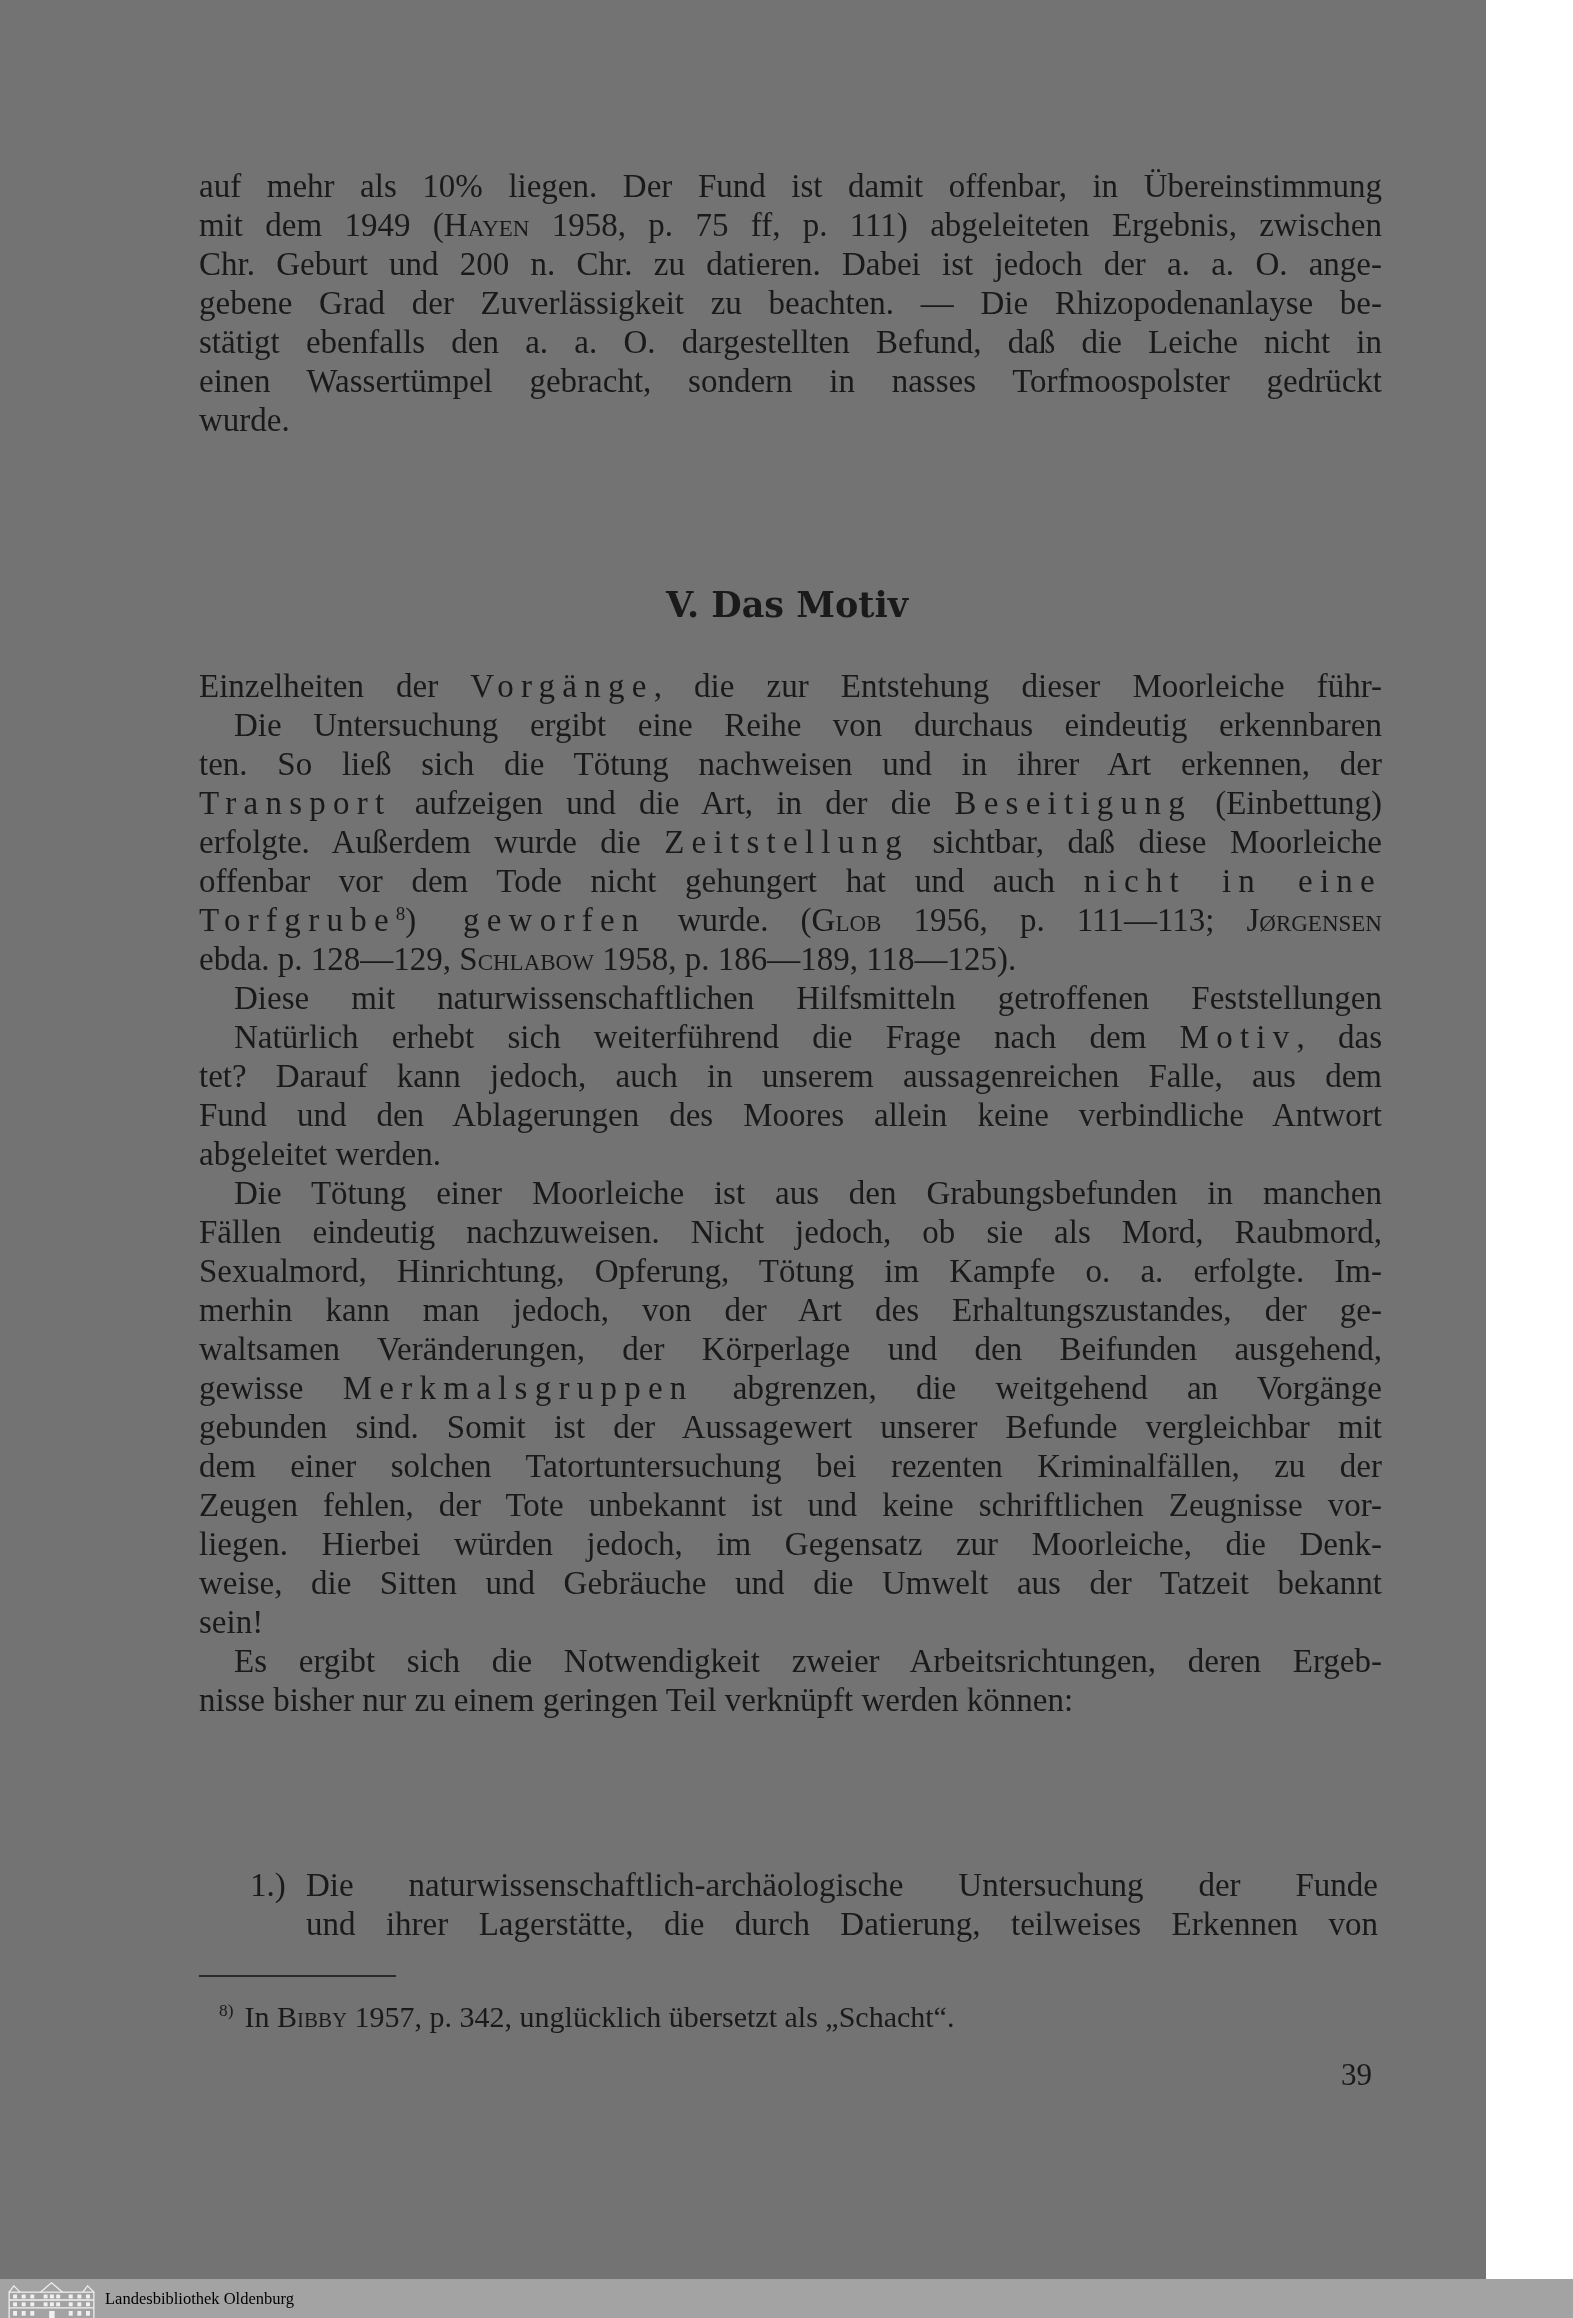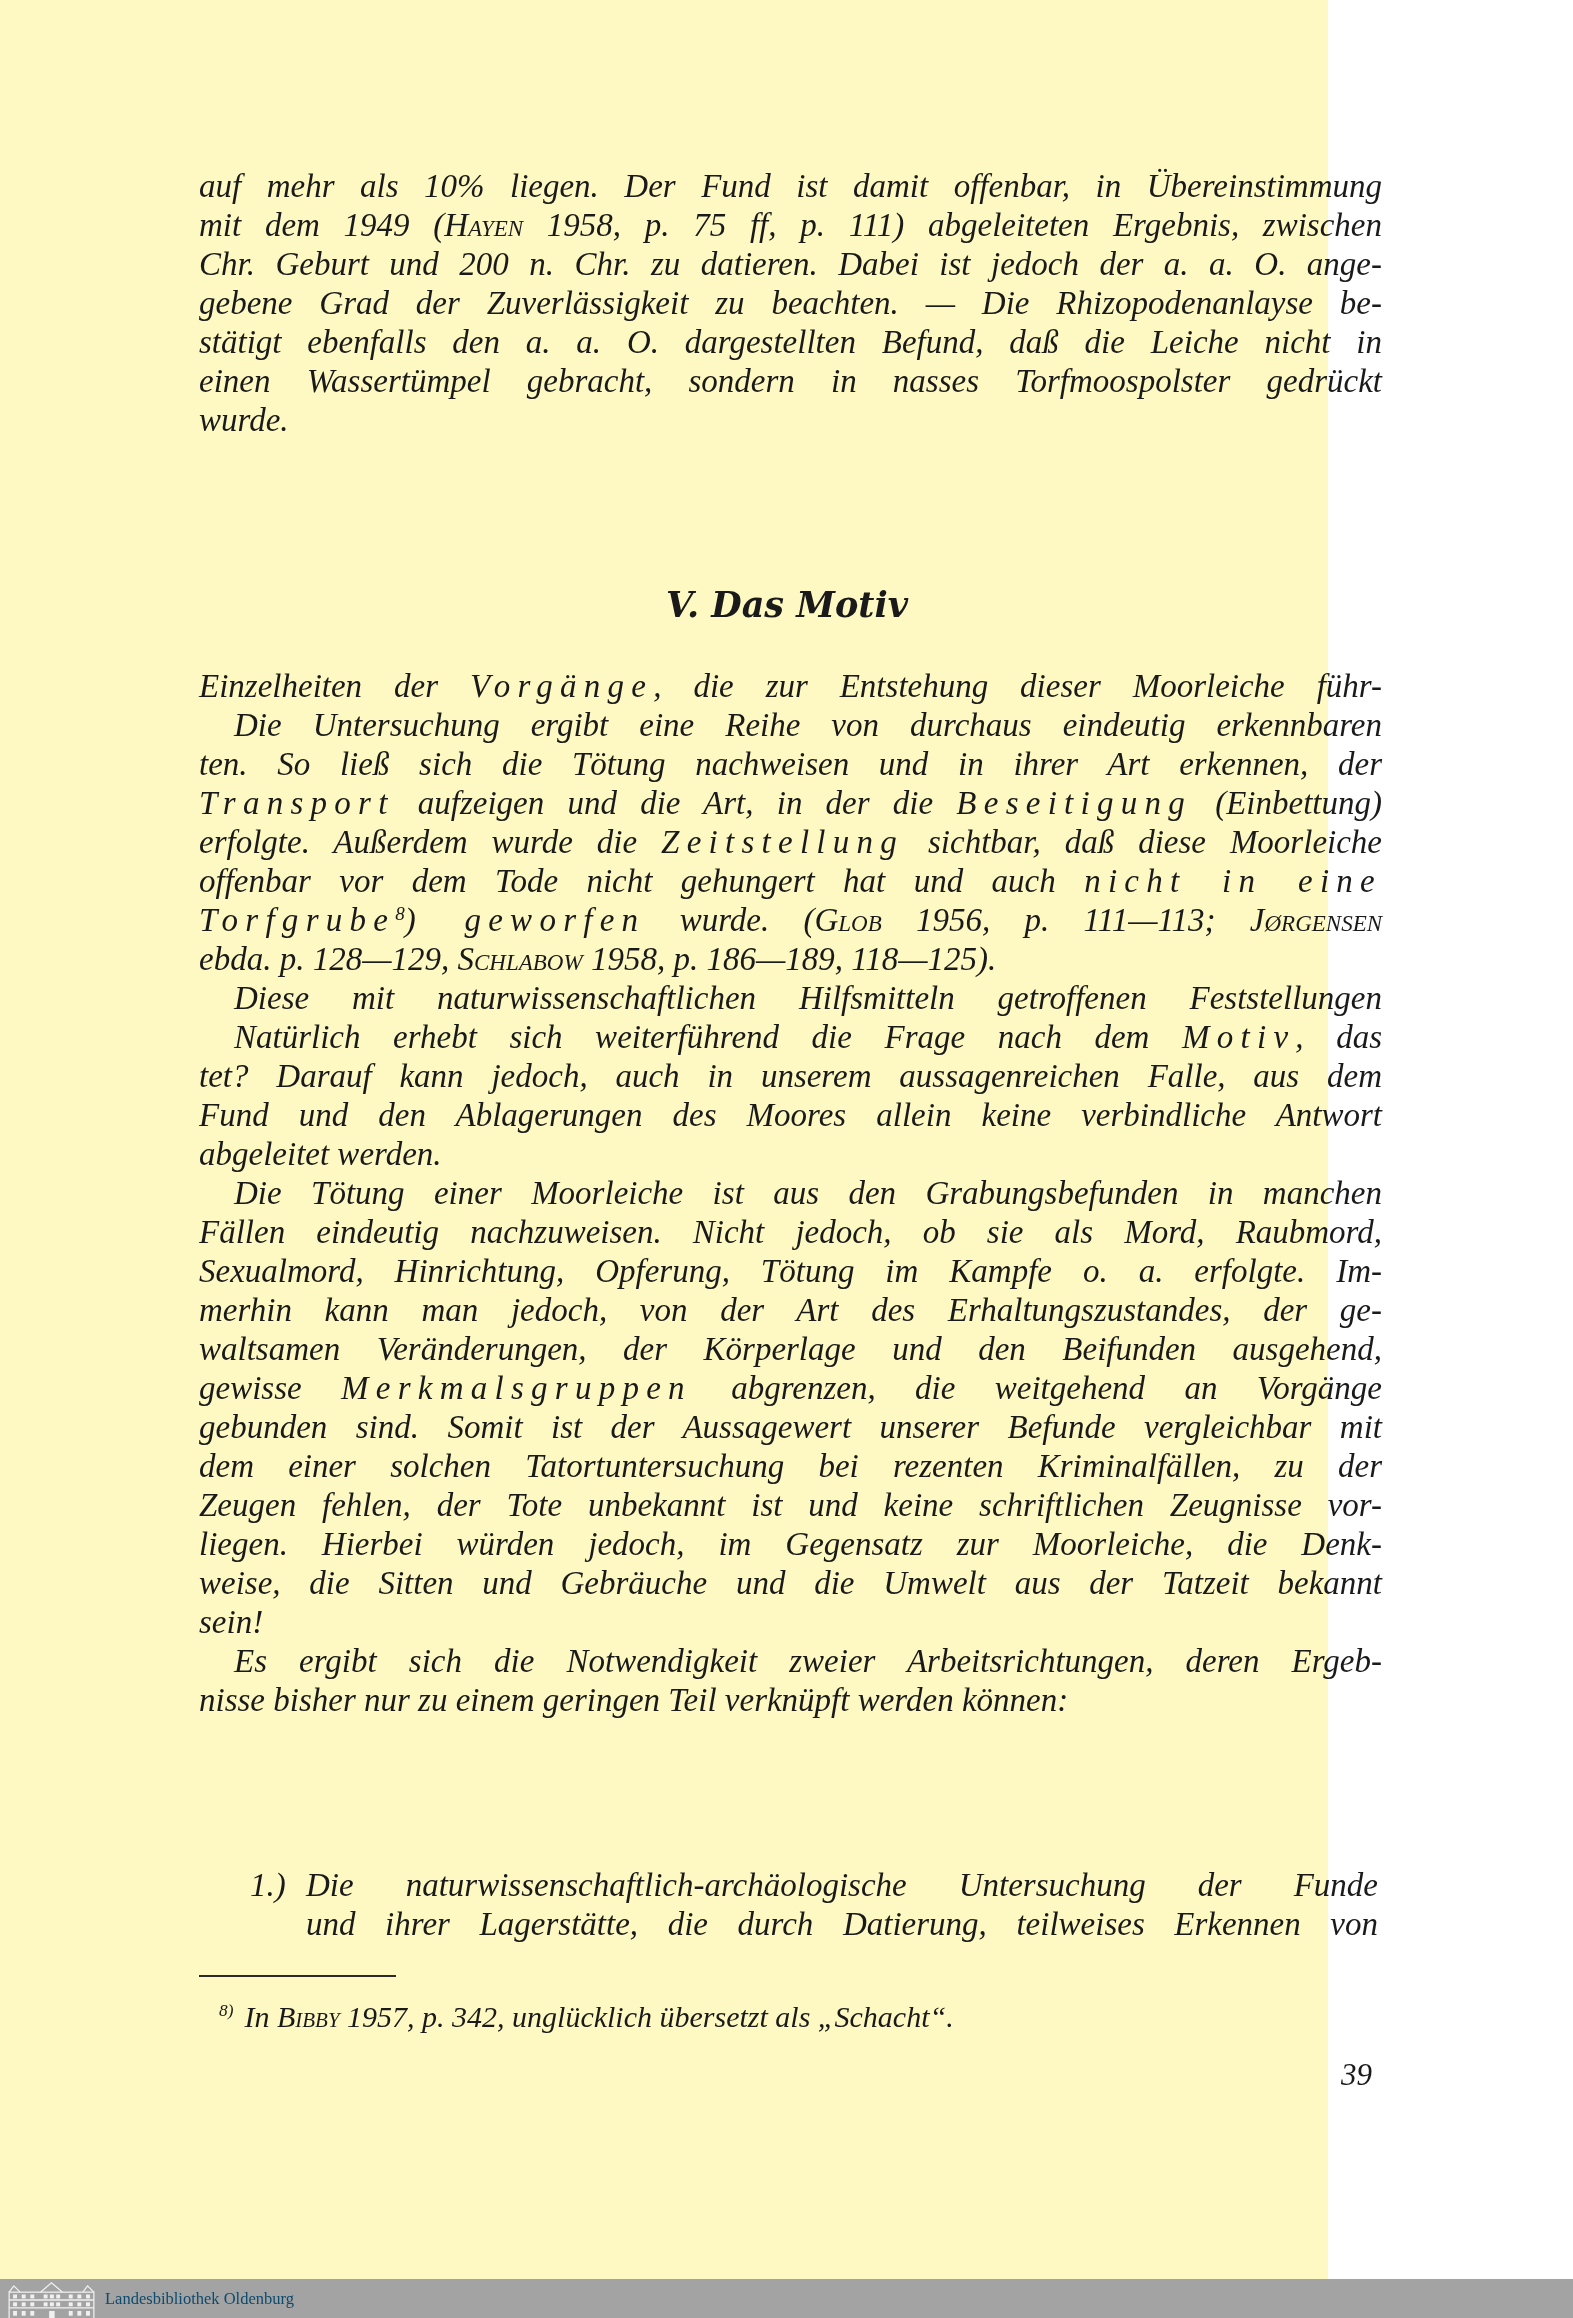--- a/index.html
+++ b/index.html
@@ -1,39 +1,39 @@
 <!DOCTYPE html>
 <html style="font-size:12.6px"><head>
 <meta charset="utf-8">
 <style>
   html, body { margin: 0; padding: 0; background: #ffffff; }
   body { width: 1574px; height: 2319px; position: relative; overflow: hidden;
          font-family: "Liberation Serif", "DejaVu Serif", serif; color: #1a1a1a; }
-  .page { position: absolute; left: 0; top: 0; width: 1328px; height: 2279px; background: #fef9c3; font-style: italic; }
+  .page { position: absolute; left: 0; top: 0; width: 1486px; height: 2279px; background: #737373; }
   .block { position: absolute; left: 199px; width: 1183px; }
   .line { display: block; height: 39px; line-height: 39px; font-size: 33px;
           white-space: nowrap; text-align: justify; text-align-last: justify; }
   .line.last { text-align-last: left; }
   .line.indent { padding-left: 35px; }
   .sp { letter-spacing: 0.22em; }
   .sc { font-variant: small-caps; }
   sup.fn { font-size: 19px; line-height: 0; vertical-align: 11px; }
   .heading { position: absolute; left: 0; width: 1574px; top: 581px; text-align: center;
              font-size: 35px; font-weight: bold; line-height: 47px;
              font-family: "DejaVu Serif", "Liberation Serif", serif; }
   .list { position: absolute; left: 250px; width: 1132px; }
   .list .num { position: absolute; left: 0; top: 0; font-size: 33px; line-height: 39px; }
   .list .body { margin-left: 56px; width: 1072px; }
   .fn-rule { position: absolute; left: 199px; top: 1975px; width: 197px; height: 2.4px; background: #2a2a2a; }
   .footnote { position: absolute; left: 199px; top: 1997px; font-size: 30px; line-height: 39px; white-space: nowrap; margin-left: 20px; }
   .footnote .mark { font-size: 17.3px; vertical-align: 11px; line-height: 0; margin-right: 11px; }
   .pagenum { position: absolute; left: 1341px; top: 2055px; font-size: 31px; line-height: 39px; }
   .footer-bar { position: absolute; left: 0; top: 2279px; width: 1574px; height: 39px; background: #a3a3a3; }
   .footer-logo { position: absolute; left: 6.3px; top: 1.6px; width: 91px; height: 38px; }
-  .footer-text { position: absolute; left: 105px; top: 0; line-height: 39px; font-size: 16.5px; color: #0c4a6e; }
+  .footer-text { position: absolute; left: 105px; top: 0; line-height: 39px; font-size: 16.5px; color: #000000; }
 </style>
 </head>
 <body>
 
 <div class="page">
 
   <div class="block" style="top:167px">
     <span class="line">auf mehr als 10% liegen. Der Fund ist damit offenbar, in Übereinstimmung</span>
     <span class="line"><span>mit dem 1949 (</span><span class="sc">Hayen</span><span> 1958, p. 75 ff, p. 111) abgeleiteten Ergebnis, zwischen</span></span>
     <span class="line">Chr. Geburt und 200 n. Chr. zu datieren. Dabei ist jedoch der a. a. O. ange-</span>

